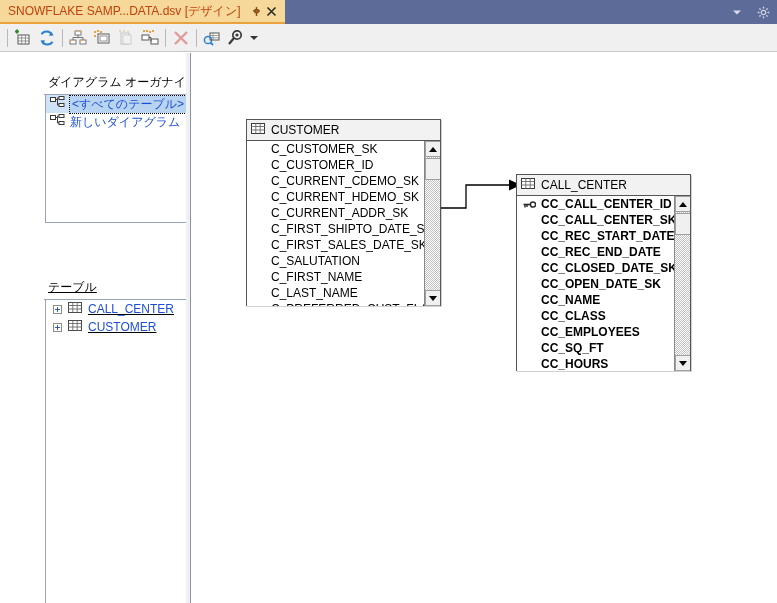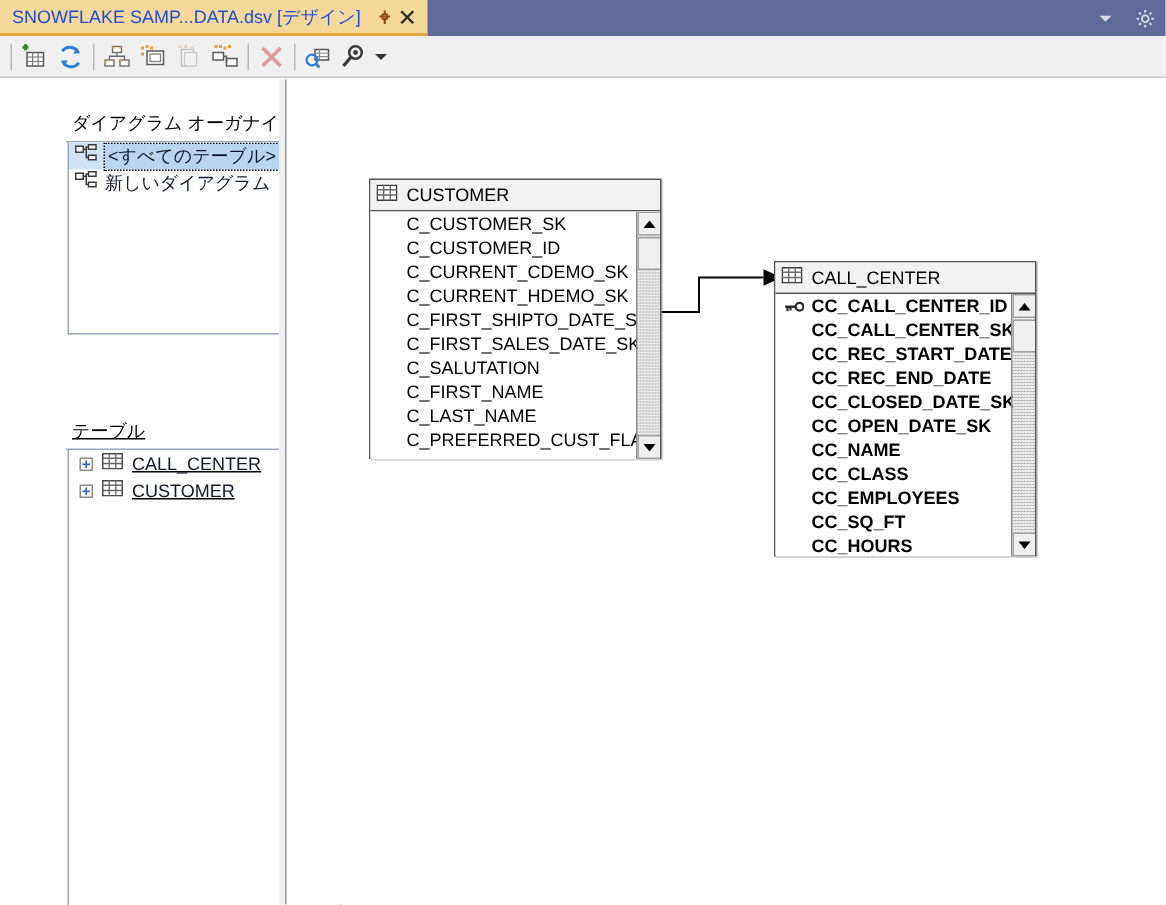--- a/index.html
+++ b/index.html
@@ -23,21 +23,21 @@
     display: flex;
     align-items: stretch;
   }
   .tab {
     background: #f5d89a;
     height: 24px;
     display: flex;
     align-items: center;
     padding: 0 6px 0 8px;
     border-bottom: 2px solid #e8a33d;
-    color: #1d4ed8;
+    color: #c2410c;
     font-size: 12px;
     white-space: nowrap;
   }
   .tab-title { padding-right: 8px; }
   .tab-icon {
     width: 15px; height: 18px;
     display: flex; align-items: center; justify-content: center;
     color: #3a3a3a;
     font-size: 12px;
     cursor: pointer;
@@ -119,21 +119,21 @@
     gap: 5px;
     white-space: nowrap;
     cursor: pointer;
   }
   .tree-item.selected .tree-label {
     background: #b8d4f0;
     outline: 1px dotted #000;
     padding: 0 2px;
   }
   .tree-item.selected { background: #cfe3f7; }
-  .tree-label { font-size: 12px; color: #0f172a; }
+  .tree-label { font-size: 12px; color: #1d4ed8; }
 
   .sidebar-lower {
     position: absolute;
     left: 0; top: 205px;
     width: 186px;
     bottom: 0;
     text-decoration: underline;
   }
   .tree-box2 {
     border: 1px solid #9aa4bd;
@@ -506,20 +506,24 @@
           <span class="col-nokey"></span>
           <span class="col-name">C_CUSTOMER_ID</span>
         </div>
         <div class="col-row">
           <span class="col-nokey"></span>
           <span class="col-name">C_CURRENT_CDEMO_SK</span>
         </div>
         <div class="col-row">
           <span class="col-nokey"></span>
           <span class="col-name">C_CURRENT_HDEMO_SK</span>
+        </div>
+        <div class="col-row">
+          <span class="col-nokey"></span>
+          <span class="col-name">C_CURRENT_ADDR_SK</span>
         </div>
         <div class="col-row">
           <span class="col-nokey"></span>
           <span class="col-name">C_FIRST_SHIPTO_DATE_SK</span>
         </div>
         <div class="col-row">
           <span class="col-nokey"></span>
           <span class="col-name">C_FIRST_SALES_DATE_SK</span>
         </div>
         <div class="col-row">

